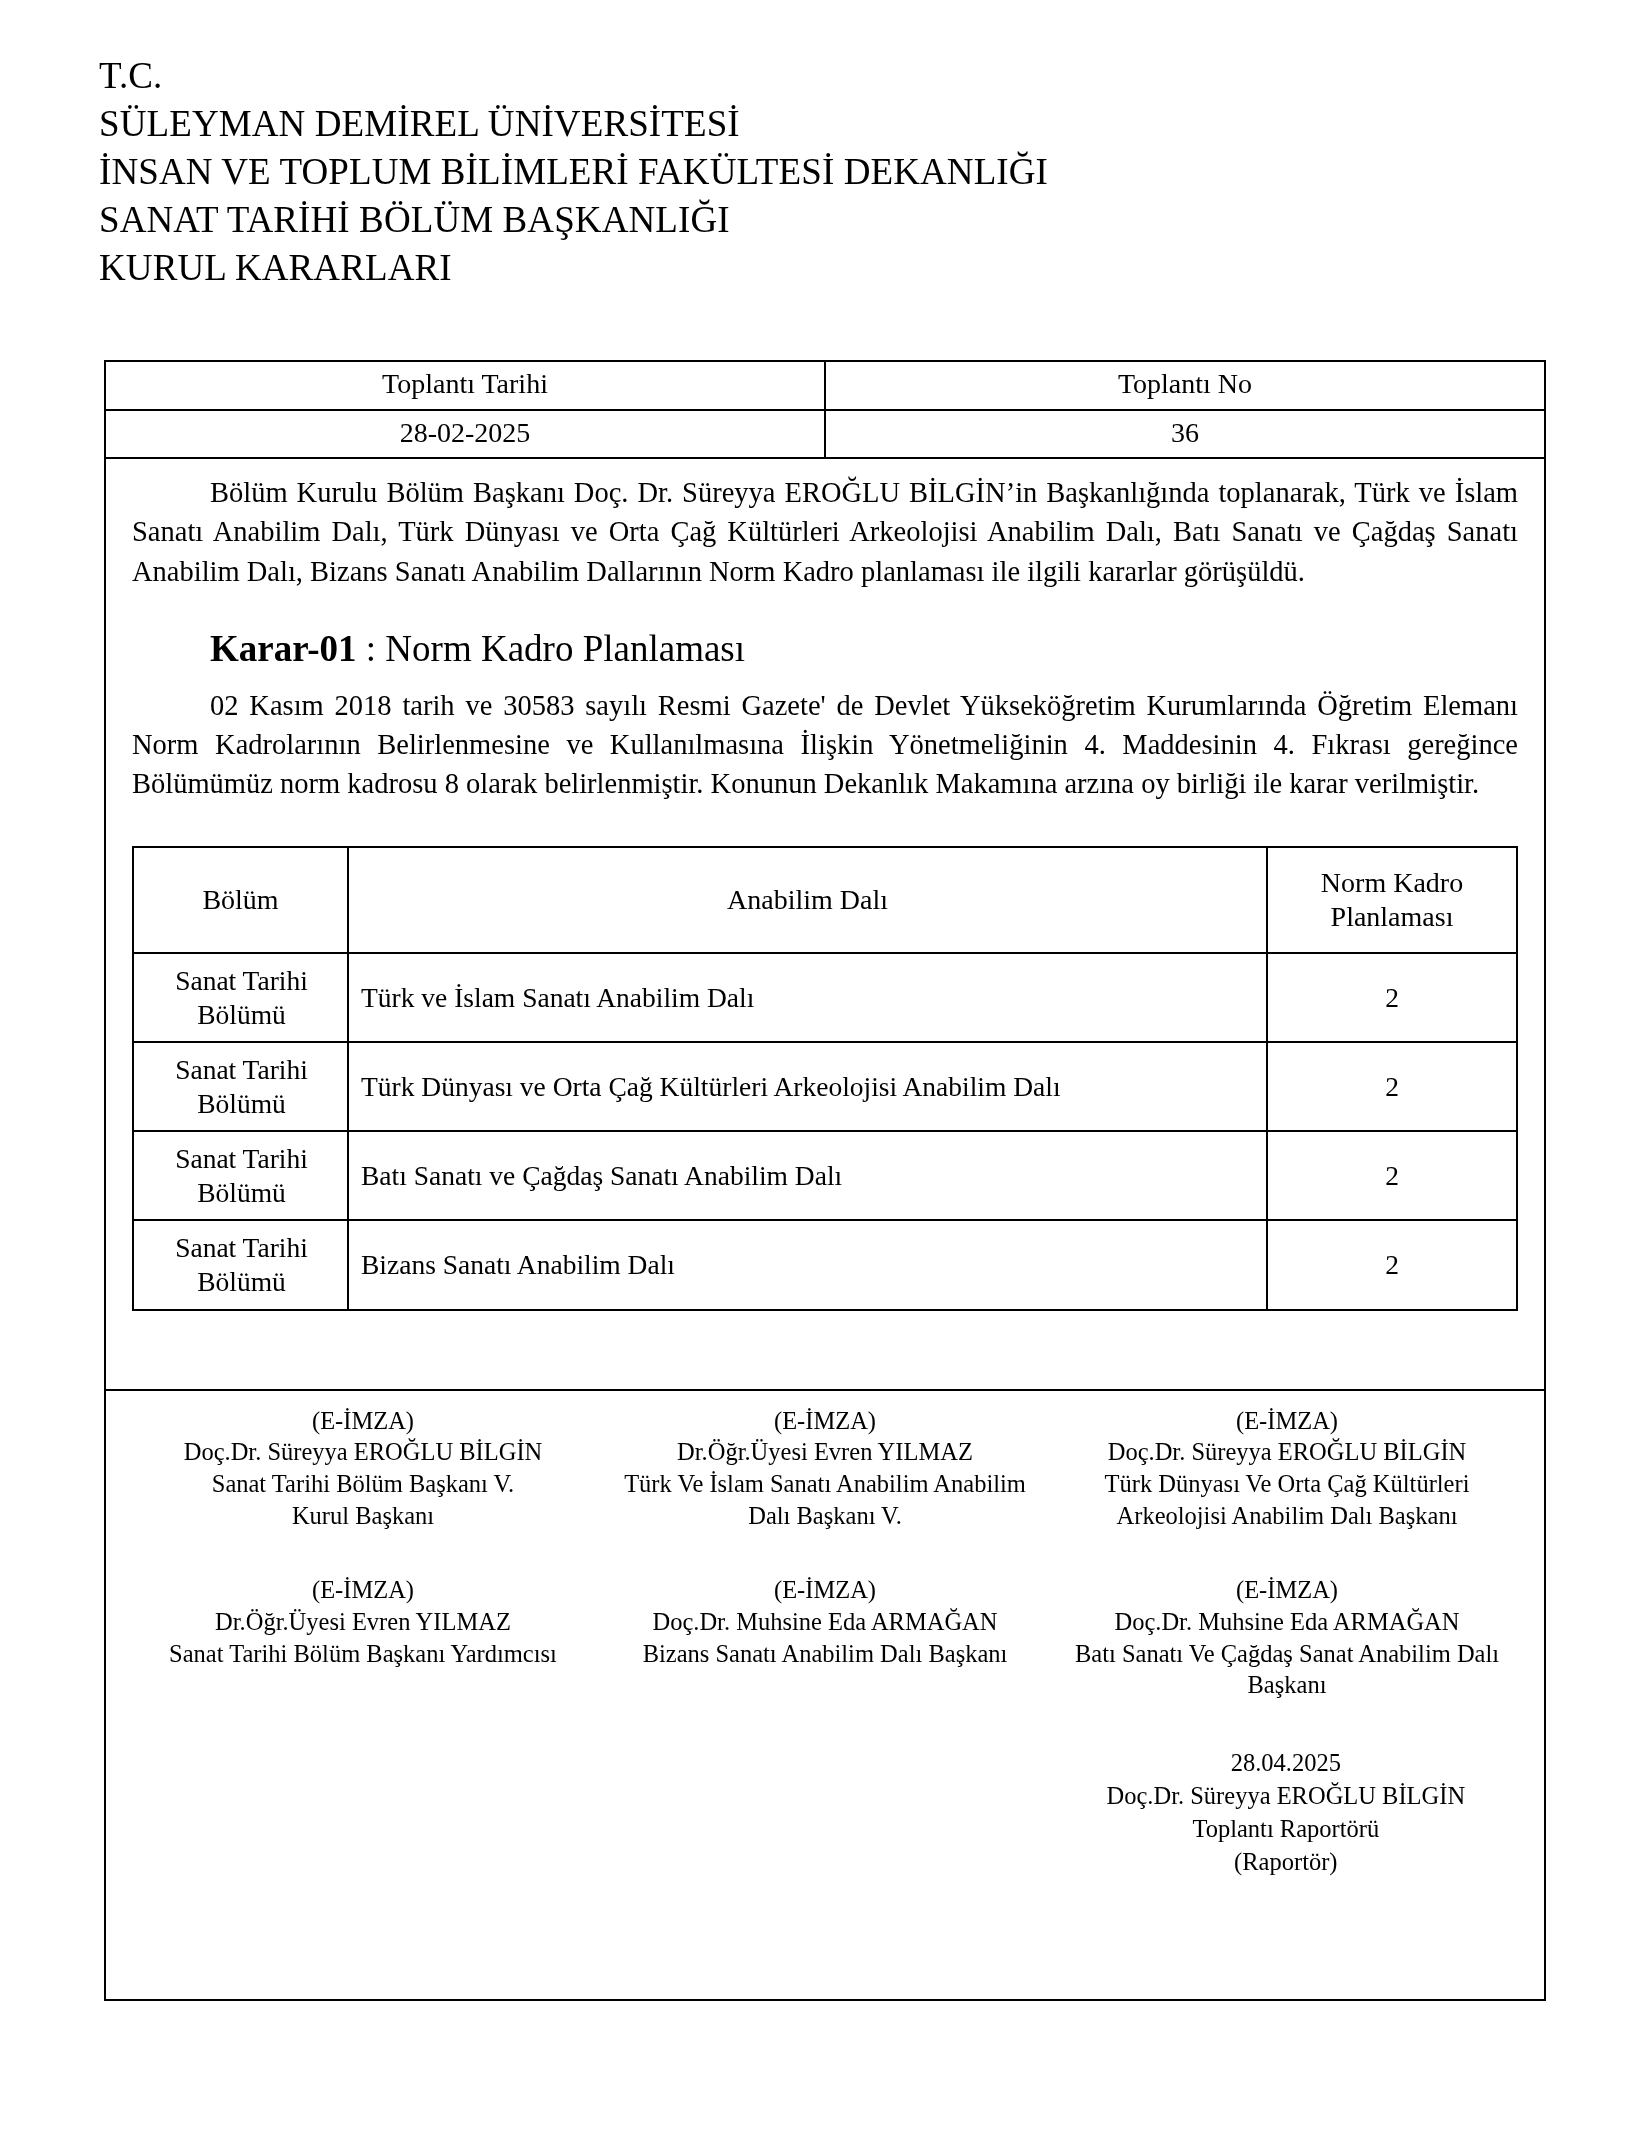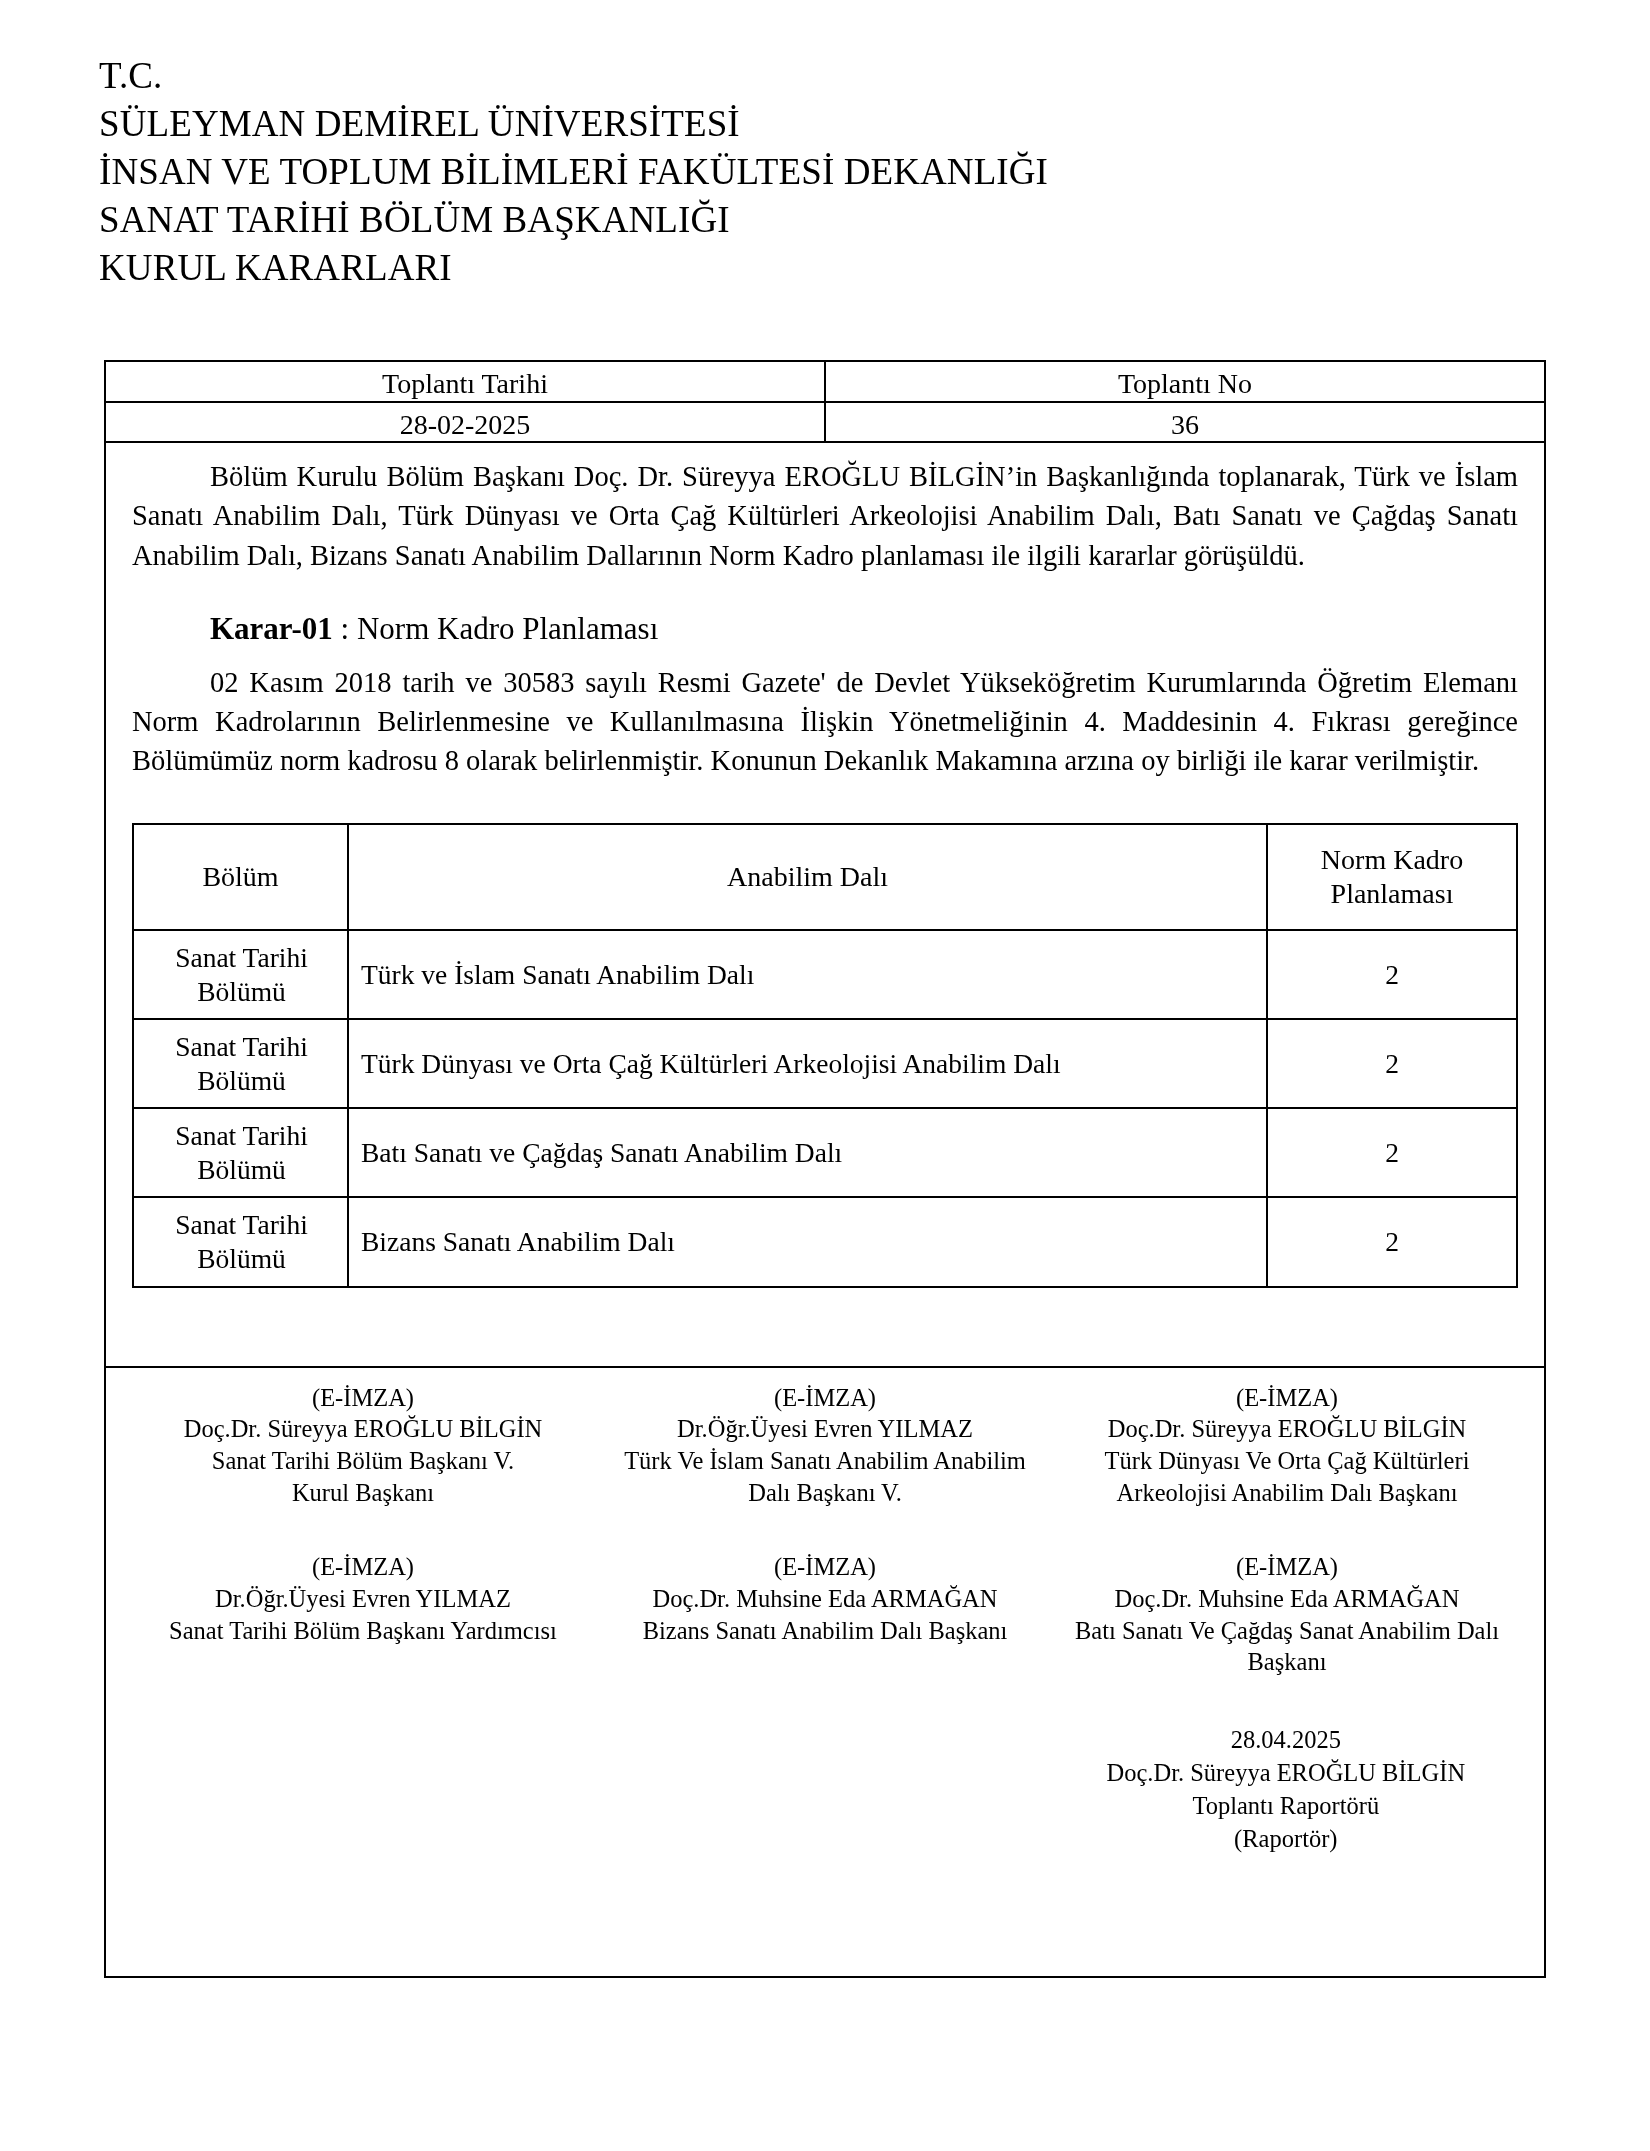--- a/index.html
+++ b/index.html
@@ -44,21 +44,21 @@
   
   table.meeting {
     width: 100%;
     border-collapse: collapse;
     table-layout: fixed;
   }
   table.meeting td {
     border: 2px solid #000;
     text-align: center;
     font-size: 28px;
-    padding: 6px 0 0 0;
+    padding: 6px 0 8px 0;
     line-height: 1.15;
   }
   table.meeting td.left-none { border-left: none; }
   table.meeting td.right-none { border-right: none; }
   table.meeting td.top-none { border-top: none; }
 
   .body-pad {
     padding: 0 26px 0 26px;
   }
 
@@ -66,21 +66,21 @@
     font-size: 28.5px;
     line-height: 1.38;
     text-align: justify;
     margin: 16px 0 0 0;
     text-indent: 78px;
     hyphens: none;
   }
   p.para.first { margin-top: 14px; }
 
   p.karar {
-    font-size: 31px;
+    font-size: 37px;
     margin: 36px 0 0 0;
     text-indent: 78px;
   }
   p.karar b { font-weight: bold; }
 
   
   table.norm {
     width: 100%;
     border-collapse: collapse;
     table-layout: fixed;

